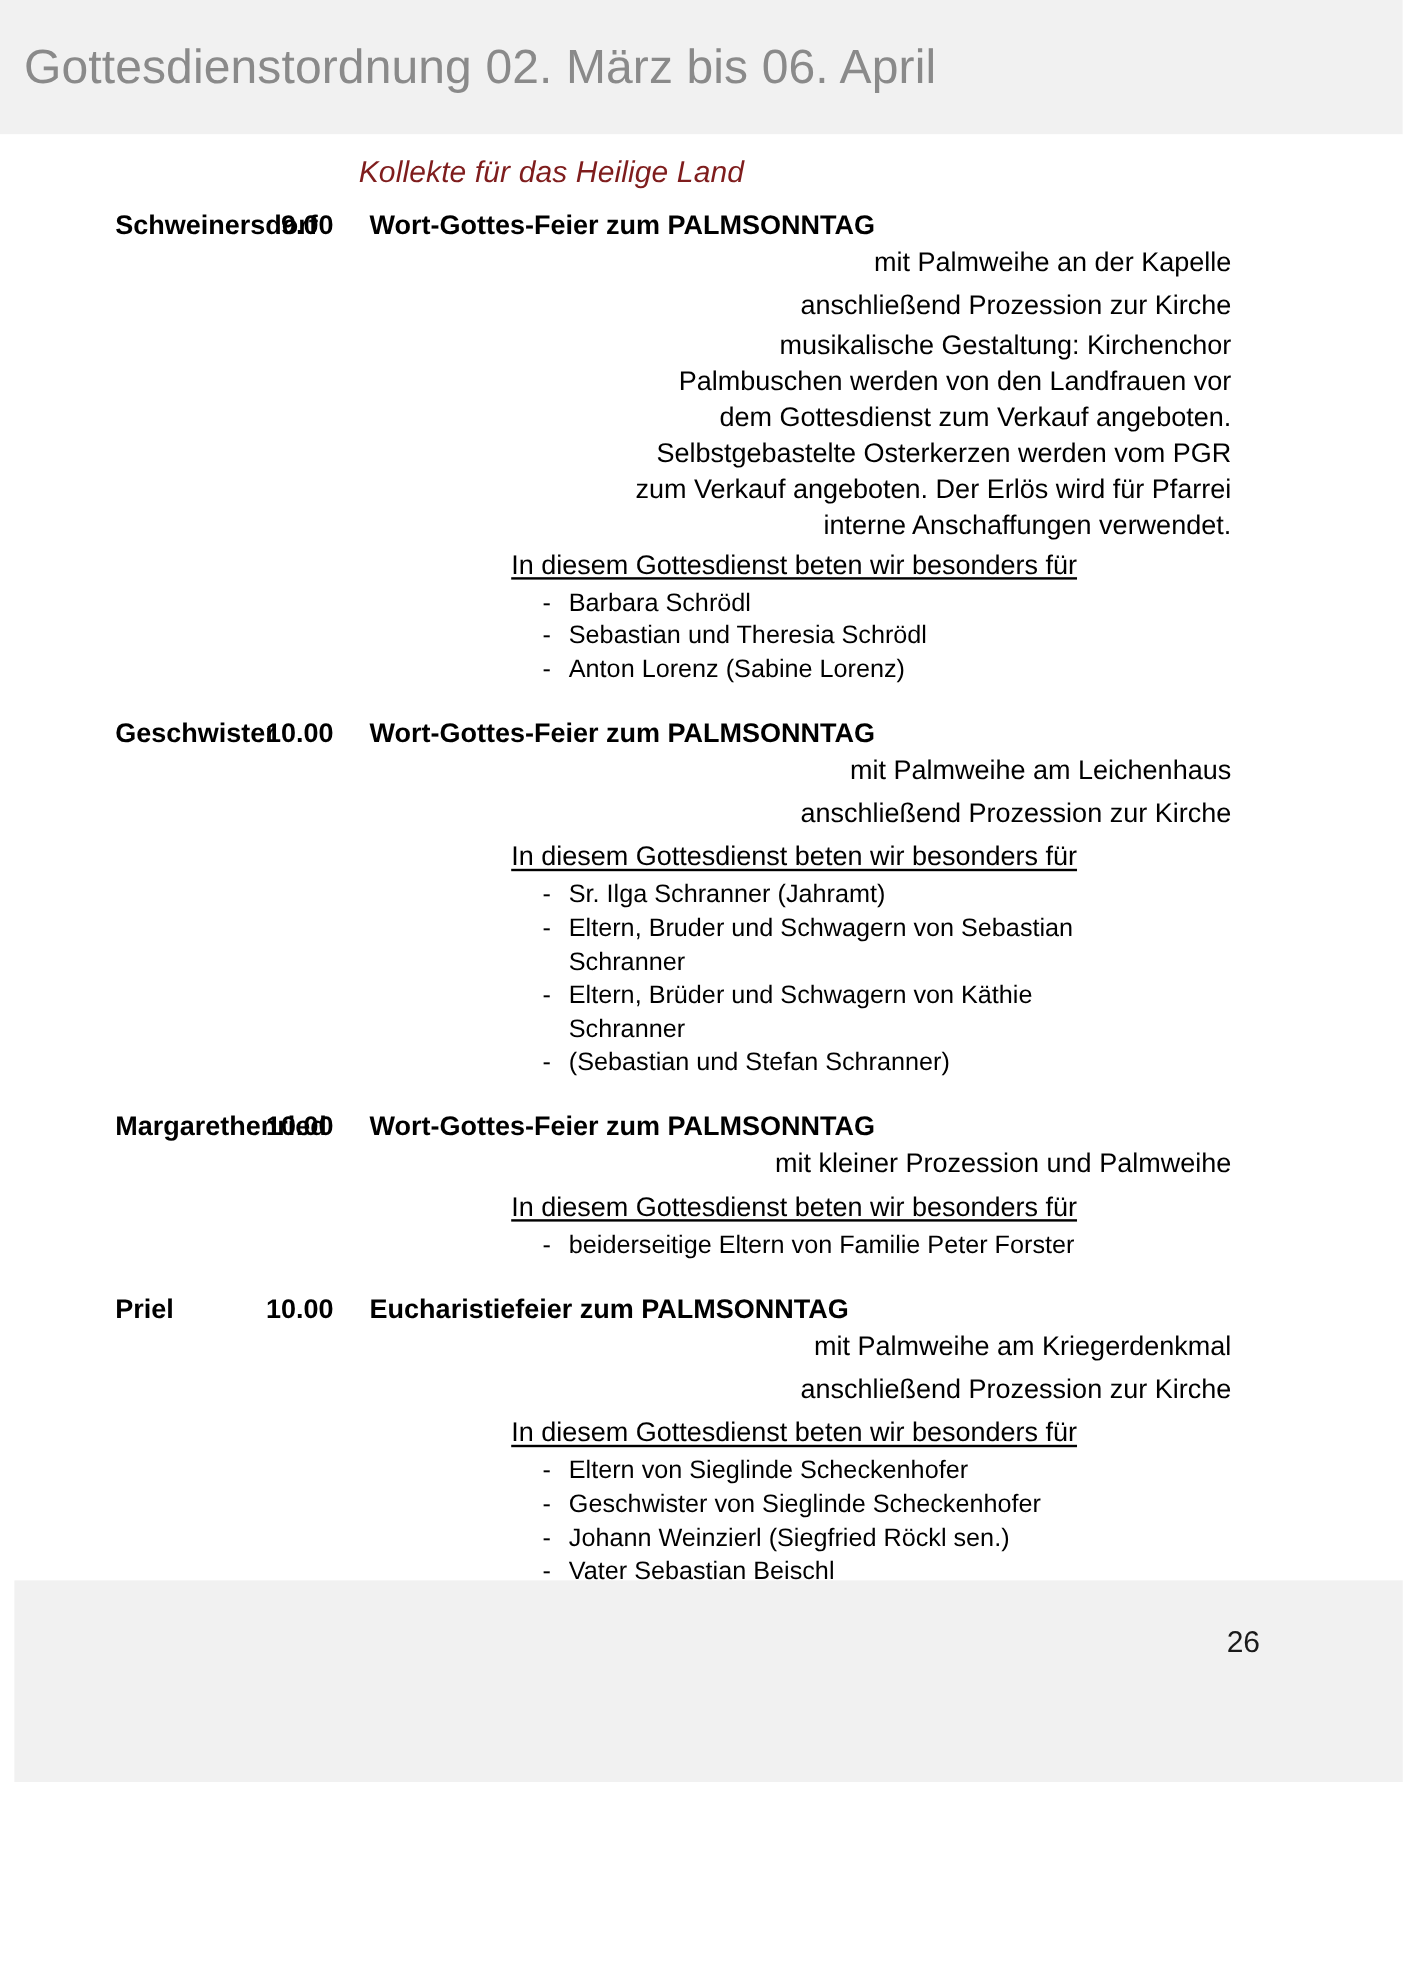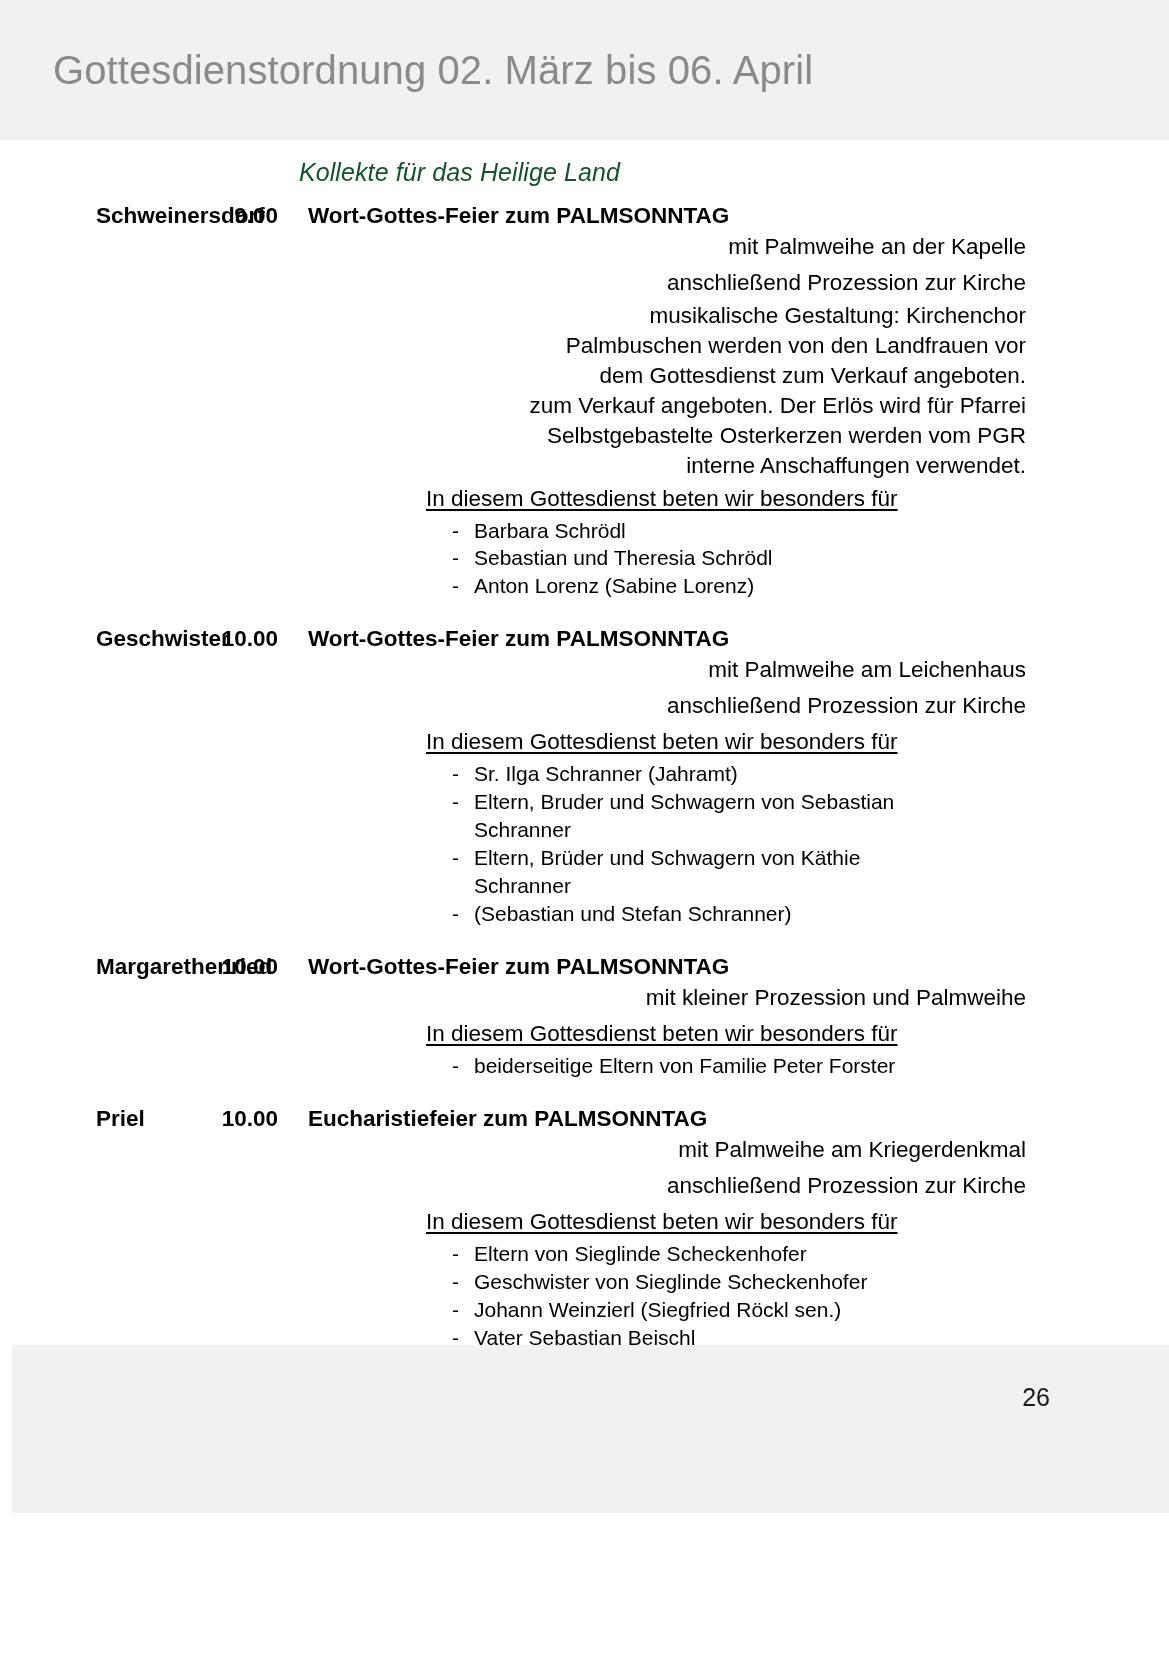--- a/index.html
+++ b/index.html
@@ -12,24 +12,24 @@
     background: #ffffff;
     font-family: "Liberation Sans", sans-serif;
     color: #000000;
     overflow: hidden;
     position: relative;
   }
 
   
   .header-band {
     background: #f1f1f1;
-    height: 140px;
+    height: 112px;
     display: flex;
     align-items: center;
-    padding: 0 0 0 53px;
+    padding: 0 0 0 20px;
     box-sizing: border-box;
   }
   .header-title {
     font-size: 40px;
     font-weight: 400;
     color: #8a8a8a;
     letter-spacing: 0.1px;
     white-space: nowrap;
   }
 
@@ -37,21 +37,21 @@
   .page-body {
     background: #ffffff;
     padding: 0;
     height: 1373px;
     box-sizing: border-box;
     position: relative;
   }
 
   .collection-note {
     text-align: center;
-    color: #14532d;
+    color: #7f1d1d;
     font-style: italic;
     font-size: 25px;
     padding-top: 18px;
     padding-right: 250px;
     letter-spacing: 0.1px;
   }
 
   
   .entries {
     margin-top: 16px;
@@ -166,22 +166,22 @@
           <div class="entry-main">
             <div class="entry-title">Wort-Gottes-Feier zum PALMSONNTAG</div>
           </div>
         </div>
         <div class="detail-lines">
           <div class="detail-line">mit Palmweihe an der Kapelle</div>
           <div class="detail-line">anschließend Prozession zur Kirche</div>
           <div class="detail-line tight">musikalische Gestaltung: Kirchenchor</div>
           <div class="detail-line tight">Palmbuschen werden von den Landfrauen vor</div>
           <div class="detail-line tight">dem Gottesdienst zum Verkauf angeboten.</div>
+          <div class="detail-line tight">Selbstgebastelte Osterkerzen werden vom PGR</div>
           <div class="detail-line tight">zum Verkauf angeboten. Der Erlös wird für Pfarrei</div>
-          <div class="detail-line tight">Selbstgebastelte Osterkerzen werden vom PGR</div>
           <div class="detail-line tight">interne Anschaffungen verwendet.</div>
           <div><span class="intention-head">In diesem Gottesdienst beten wir besonders für</span></div>
           <ul class="intentions">
             <li>
               <span class="dash">-</span>
               <span class="intention-text">
                 <span class="cont-line">Barbara Schrödl</span>
               </span>
             </li>
             <li>

